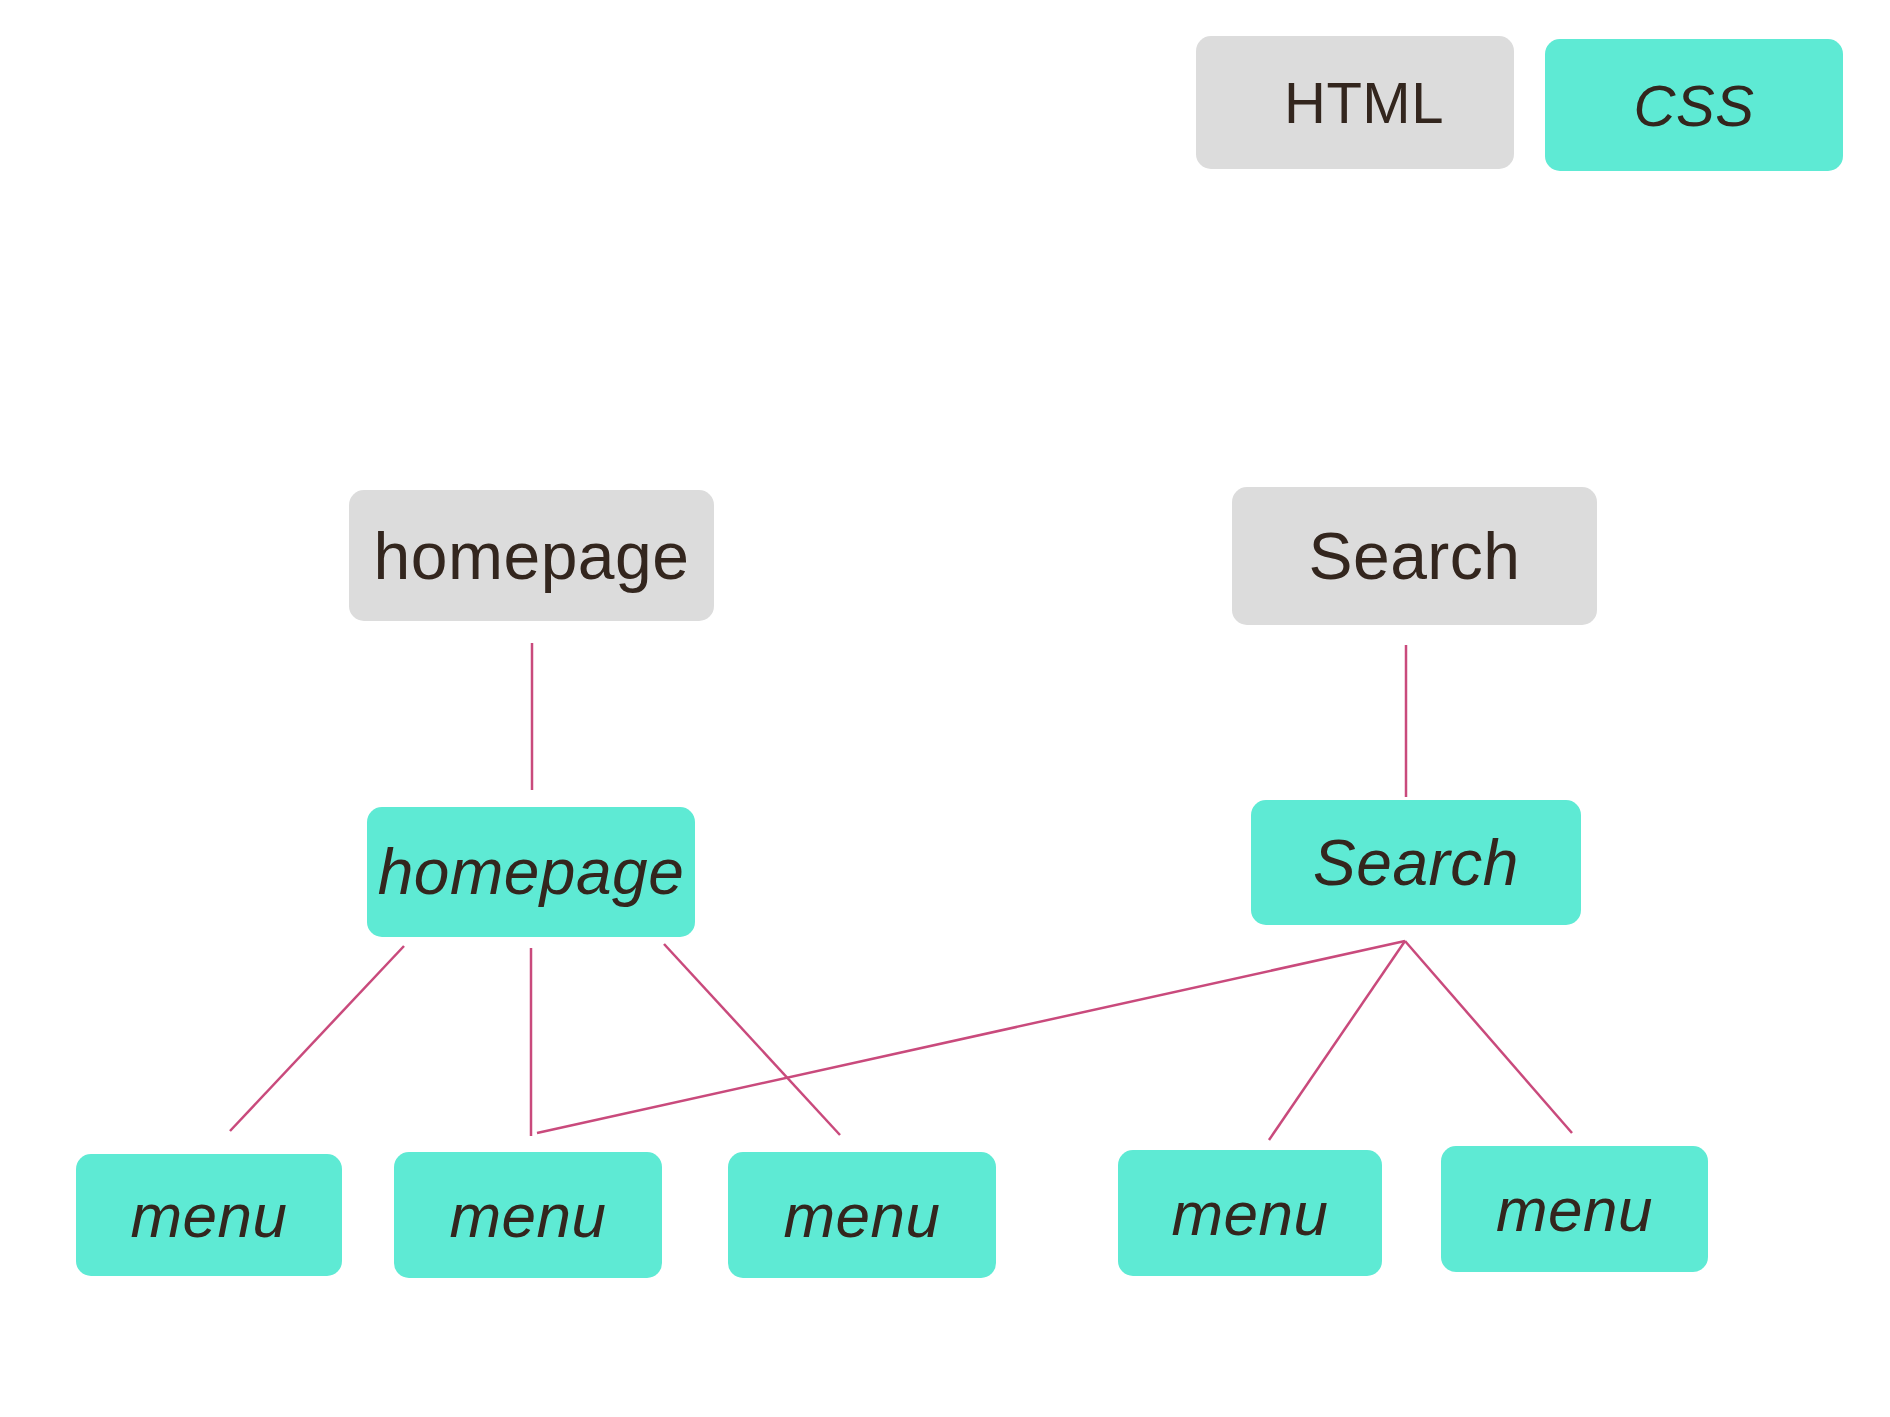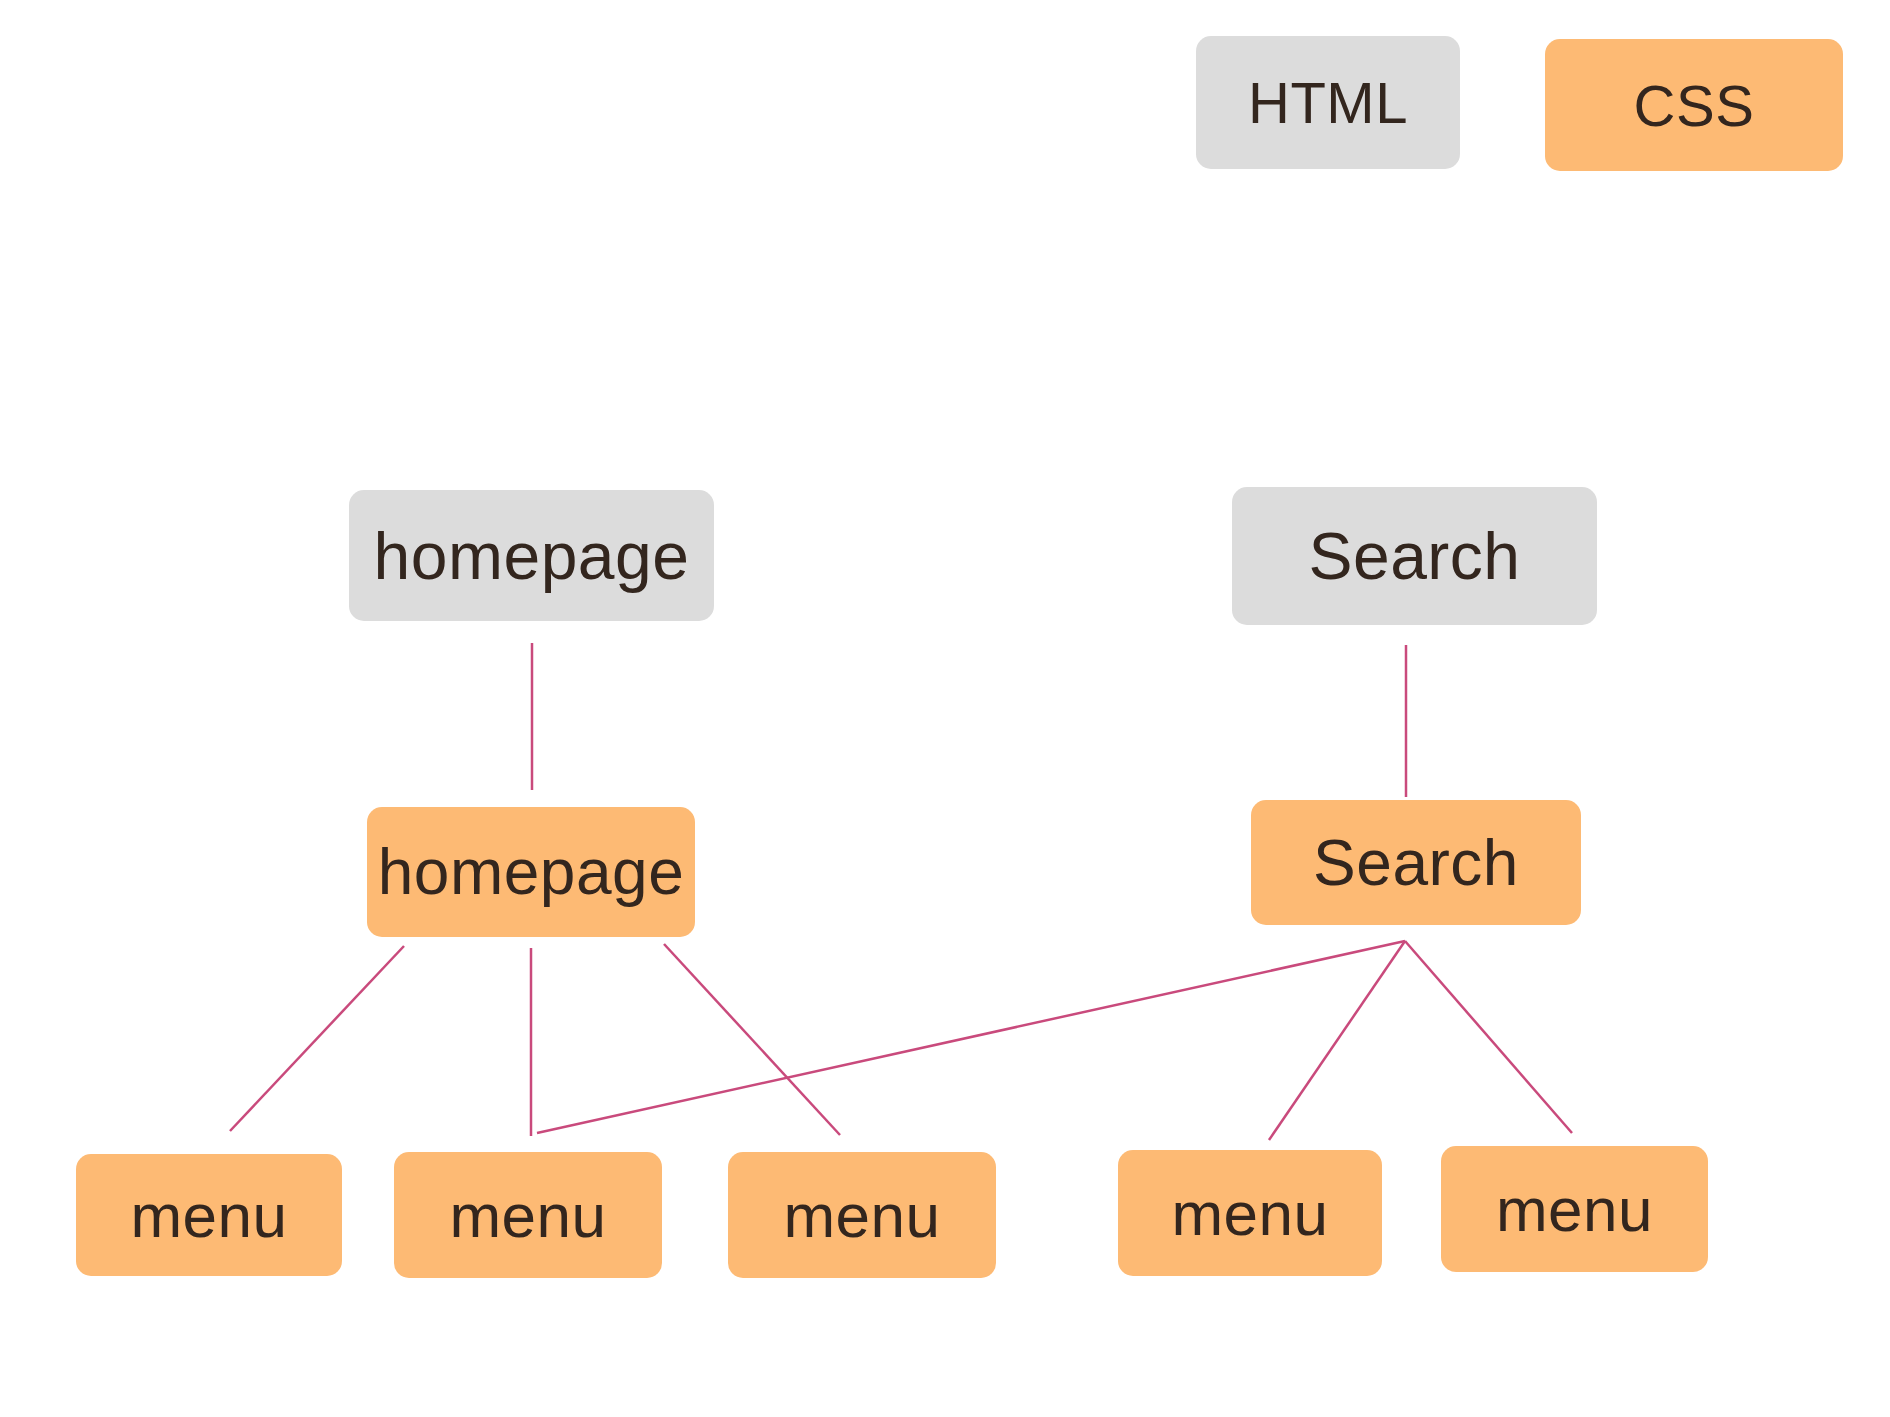--- a/index.html
+++ b/index.html
@@ -16,24 +16,24 @@
     display: flex;
     align-items: center;
     justify-content: center;
     border-radius: 15px;
     color: #33261e;
     font-weight: 300;
     letter-spacing: 0.5px;
     white-space: nowrap;
   }
   .node.html-layer { background: #dcdcdc; }
-  .node.css-layer  { background: #fdba74; }
+  .node.css-layer  { background: #5eead4; font-style: italic; }
 
   
-  #legend-html { left: 1196px; top: 36px;  width: 264px; height: 133px; font-size: 58px; }
+  #legend-html { left: 1196px; top: 36px;  width: 300px; height: 133px; font-size: 58px; padding-left: 18px; }
   #legend-css  { left: 1545px; top: 39px;  width: 298px; height: 132px; font-size: 58px; }
 
   
   #node-homepage-html { left: 349px;  top: 490px; width: 365px; height: 131px; font-size: 66px; }
   #node-search-html   { left: 1232px; top: 487px; width: 365px; height: 138px; font-size: 66px; }
 
   
   #node-homepage-css  { left: 367px;  top: 807px; width: 328px; height: 130px; font-size: 64px; }
   #node-search-css    { left: 1251px; top: 800px; width: 330px; height: 125px; font-size: 64px; }
 

